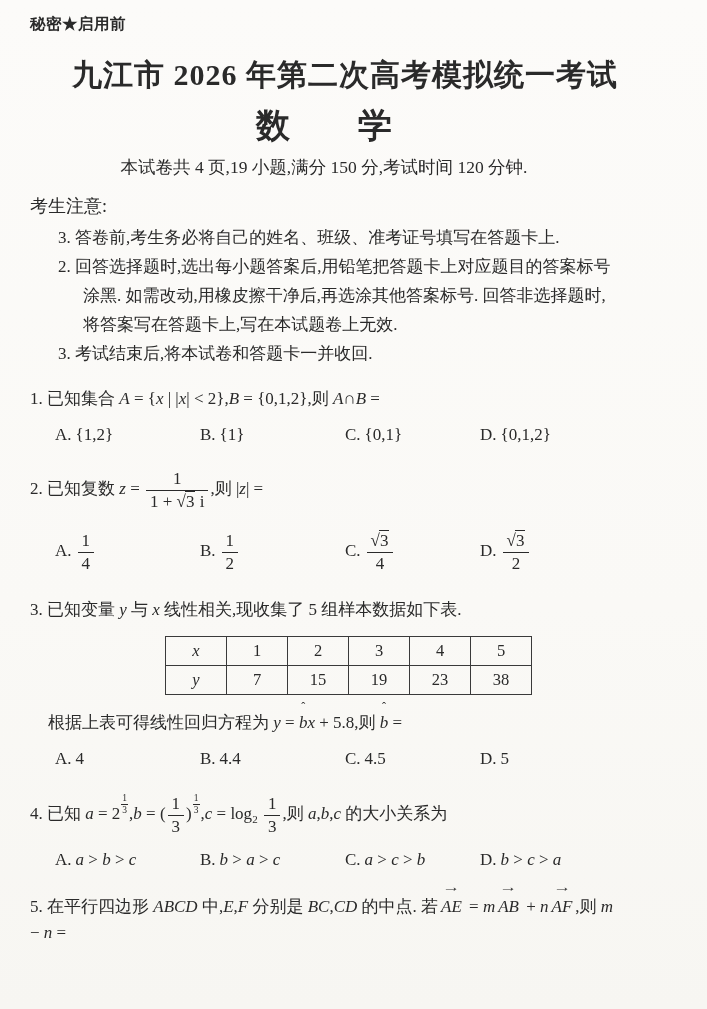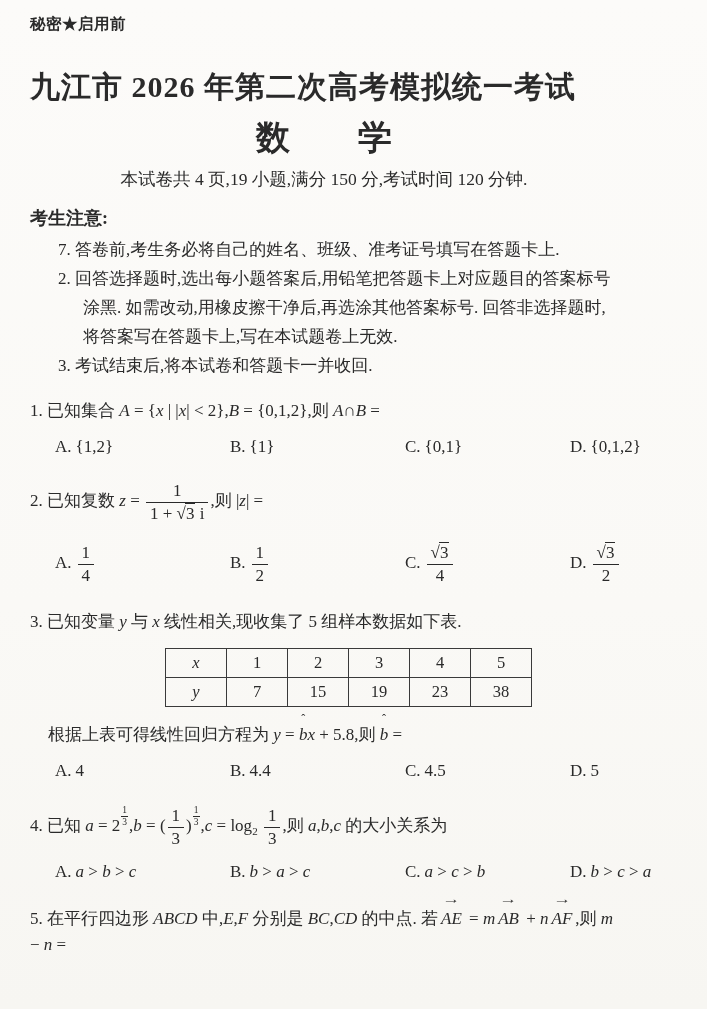--- a/index.html
+++ b/index.html
@@ -7,35 +7,35 @@
   body {
     font-family:"Liberation Serif", serif;
     font-size:17px;
     color:#2a2a2a;
     background:linear-gradient(180deg,#fcfbf9 0%, #faf9f6 60%, #f7f6f2 100%);
     overflow:hidden;
   }
   .page { position:relative; width:646px; height:1009px; padding:14px 28px 0 30px; }
 
   .secret { font-size:15.5px; font-weight:700; letter-spacing:.5px; }
-  .title  { text-align:left; font-size:30px; font-weight:700; letter-spacing:1px; margin-top:32px; }
+  .title  { text-align:right; font-size:30px; font-weight:700; letter-spacing:1px; margin-top:20px; }
   .subject{ text-align:center; font-size:34px; font-weight:700; margin-top:7px; }
   .info   { text-align:center; font-size:17.5px; margin-top:6px; }
 
-  .notice-title { font-size:18px; font-weight:700; margin-top:15px; }
+  .notice-title { font-size:18px; font-weight:400; margin-top:15px; }
   .notices { list-style:none; margin:5px 0 0 28px; }
   .notices li { padding-left:25px; text-indent:-25px; line-height:29px; }
 
   .section-title { margin-top:23px; font-weight:700; line-height:30px; padding-left:30px; text-indent:-30px; }
 
   .stem { line-height:26px; margin-top:18px; }
   .stem2 { line-height:26px; margin-top:15px; margin-left:18px; }
   .tall { margin-top:24px; }
 
-  .opts { display:grid; grid-template-columns:145px 145px 135px auto; margin-left:25px; margin-top:13px; align-items:center;gap:30px; }
+  .opts { display:grid; grid-template-columns:145px 145px 135px auto; margin-left:25px; margin-top:13px; align-items:center; }
   .opts-tall { margin-top:20px; }
   .opt { white-space:nowrap; }
   .opt-label { margin-right:4px; }
 
   
   .mi { font-style:italic; }
   .msub { font-size:11px; }
   .frac { display:inline-block; vertical-align:-0.75em; text-align:center; margin:0 2px; line-height:1.15; }
   .frac > .fnum { display:block; padding:0 4px 1px; border-bottom:1.4px solid #2a2a2a; }
   .frac > .fden { display:block; padding:1px 4px 0; }
@@ -61,21 +61,21 @@
 <div class="page">
 
   <div class="secret">秘密★启用前</div>
 
   <div class="title">九江市 2026 年第二次高考模拟统一考试</div>
   <div class="subject">数　　学</div>
   <div class="info">本试卷共 4 页,19 小题,满分 150 分,考试时间 120 分钟.</div>
 
   <div class="notice-title">考生注意:</div>
   <ul class="notices">
-    <li>7. 答卷前,考生务必将自己的姓名、班级、准考证号填写在答题卡上.</li>
+    <li>3. 答卷前,考生务必将自己的姓名、班级、准考证号填写在答题卡上.</li>
     <li>2. 回答选择题时,选出每小题答案后,用铅笔把答题卡上对应题目的答案标号涂黑. 如需改动,用橡皮擦干净后,再选涂其他答案标号. 回答非选择题时,将答案写在答题卡上,写在本试题卷上无效.</li>
     <li>3. 考试结束后,将本试卷和答题卡一并收回.</li>
   </ul>
 
 
   <div class="stem"><span>1. 已知集合 </span><span class="mi">A</span><span> = {</span><span class="mi">x</span><span> | |</span><span class="mi">x</span><span>| &lt; 2},</span><span class="mi">B</span><span> = {0,1,2},则 </span><span class="mi">A</span><span>∩</span><span class="mi">B</span><span> =</span></div>
   <div class="opts">
     <div class="opt"><span class="opt-label">A.</span><span><span>{1,2}</span></span></div>
     <div class="opt"><span class="opt-label">B.</span><span><span>{1}</span></span></div>
     <div class="opt"><span class="opt-label">C.</span><span><span>{0,1}</span></span></div>

